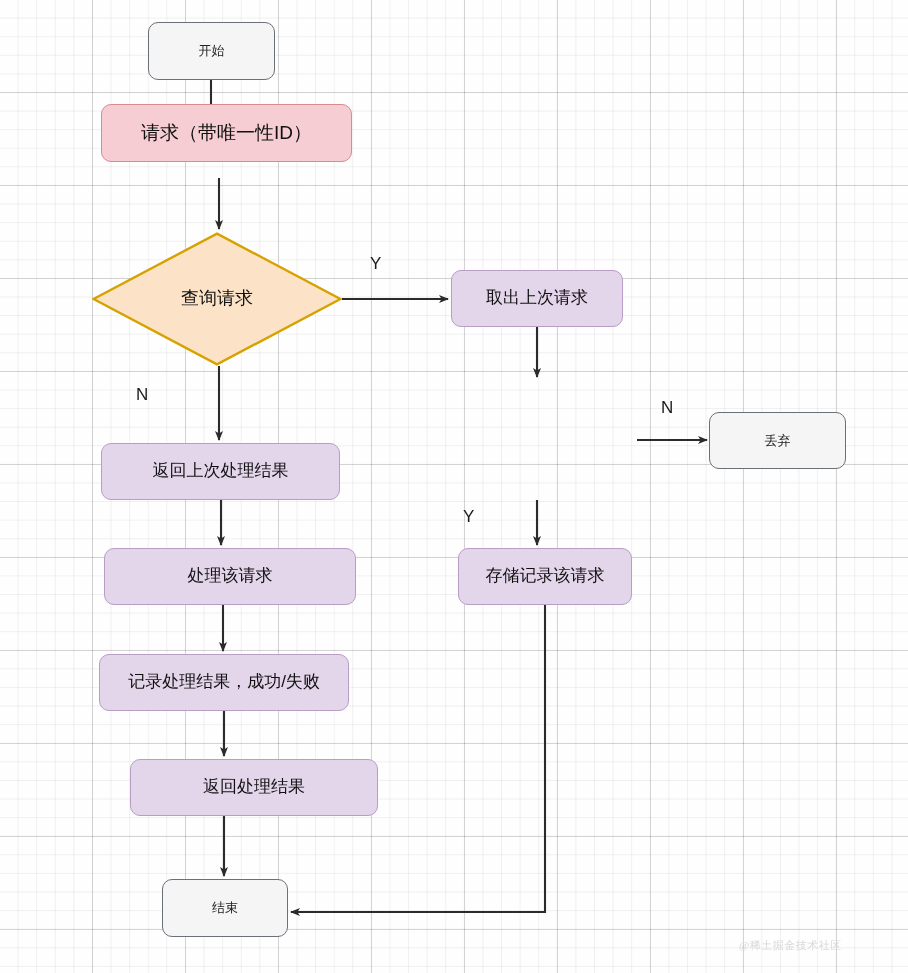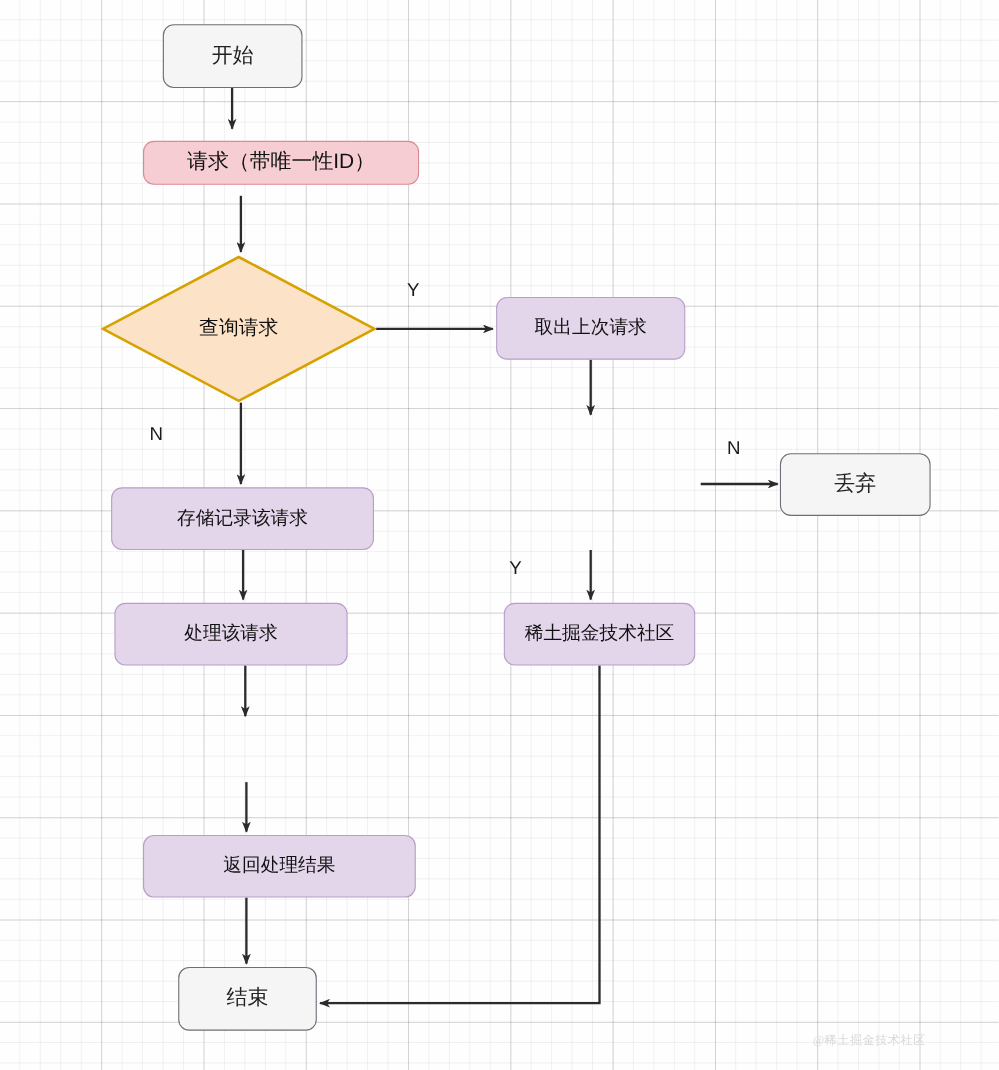--- a/index.html
+++ b/index.html
@@ -51,21 +51,21 @@
     display: block;
     padding: 0 6px;
   }
   .shape-rounded {
     border-radius: 10px;
   }
   .type-terminal {
     background: #f5f5f5;
     border: 1.4px solid #6b6f76;
     color: #222222;
-    font-size: 19px;
+    font-size: 13px;
   }
   .type-request {
     background: #f5cdd2;
     border: 1.4px solid #d98a92;
     color: #111111;
     font-size: 19px;
   }
   .type-process {
     background: #e3d5ea;
     border: 1.4px solid #b89ec6;
@@ -150,52 +150,55 @@
   <div class="edge-label" style="left:136px; top:386px;">N</div>
 
   <div class="edge-label" style="left:661px; top:399px;">N</div>
 
   <div class="edge-label" style="left:463px; top:508px;">Y</div>
 
   <div class="node shape-rounded type-terminal" style="left:148px; top:22px; width:127px; height:58px;">
     <span class="node-label">开始</span>
   </div>
 
-  <div class="node shape-rounded type-request" style="left:101px; top:128px; width:251px; height:40px;margin-left:29px;">
+  <div class="node shape-rounded type-request" style="left:101px; top:104px; width:251px; height:58px;">
     <span class="node-label">请求（带唯一性ID）</span>
   </div>
 
   <div class="node type-decision" style="left:92px; top:232px; width:250px; height:134px;">
     <svg class="diamond-svg" viewBox="0 0 250 134" preserveAspectRatio="none" xmlns="http://www.w3.org/2000/svg">
       <polygon points="125,1.6 248.4,67 125,132.4 1.6,67" fill="#fce3c8" stroke="#d6a200" stroke-width="2.4"></polygon>
     </svg>
     <span class="node-label diamond-text">查询请求</span>
   </div>
 
   <div class="node shape-rounded type-process" style="left:451px; top:270px; width:172px; height:57px;">
     <span class="node-label">取出上次请求</span>
   </div>
 
 
   <div class="node shape-rounded type-terminal" style="left:709px; top:412px; width:137px; height:57px;">
     <span class="node-label">丢弃</span>
   </div>
 
   <div class="node shape-rounded type-process" style="left:458px; top:548px; width:174px; height:57px;">
-    <span class="node-label">稀土掘金技术社区</span>
+    <span class="node-label">存储记录该请求</span>
   </div>
 
   <div class="node shape-rounded type-process" style="left:101px; top:443px; width:239px; height:57px;">
-    <span class="node-label">存储记录该请求</span>
-  </div>
-
-  <div class="node shape-rounded type-process" style="left:104px; top:548px; width:212px; height:57px;">
+    <span class="node-label">返回上次处理结果</span>
+  </div>
+
+  <div class="node shape-rounded type-process" style="left:104px; top:548px; width:252px; height:57px;">
     <span class="node-label">处理该请求</span>
   </div>
 
+  <div class="node shape-rounded type-process" style="left:99px; top:654px; width:250px; height:57px;">
+    <span class="node-label">记录处理结果，成功/失败</span>
+  </div>
 
   <div class="node shape-rounded type-process" style="left:101px; top:759px; width:248px; height:57px;margin-left:29px;">
     <span class="node-label">返回处理结果</span>
   </div>
 
   <div class="node shape-rounded type-terminal" style="left:162px; top:879px; width:126px; height:58px;">
     <span class="node-label">结束</span>
   </div>
 
   <div class="watermark" style="left:739px; top:938px;">@稀土掘金技术社区</div>

